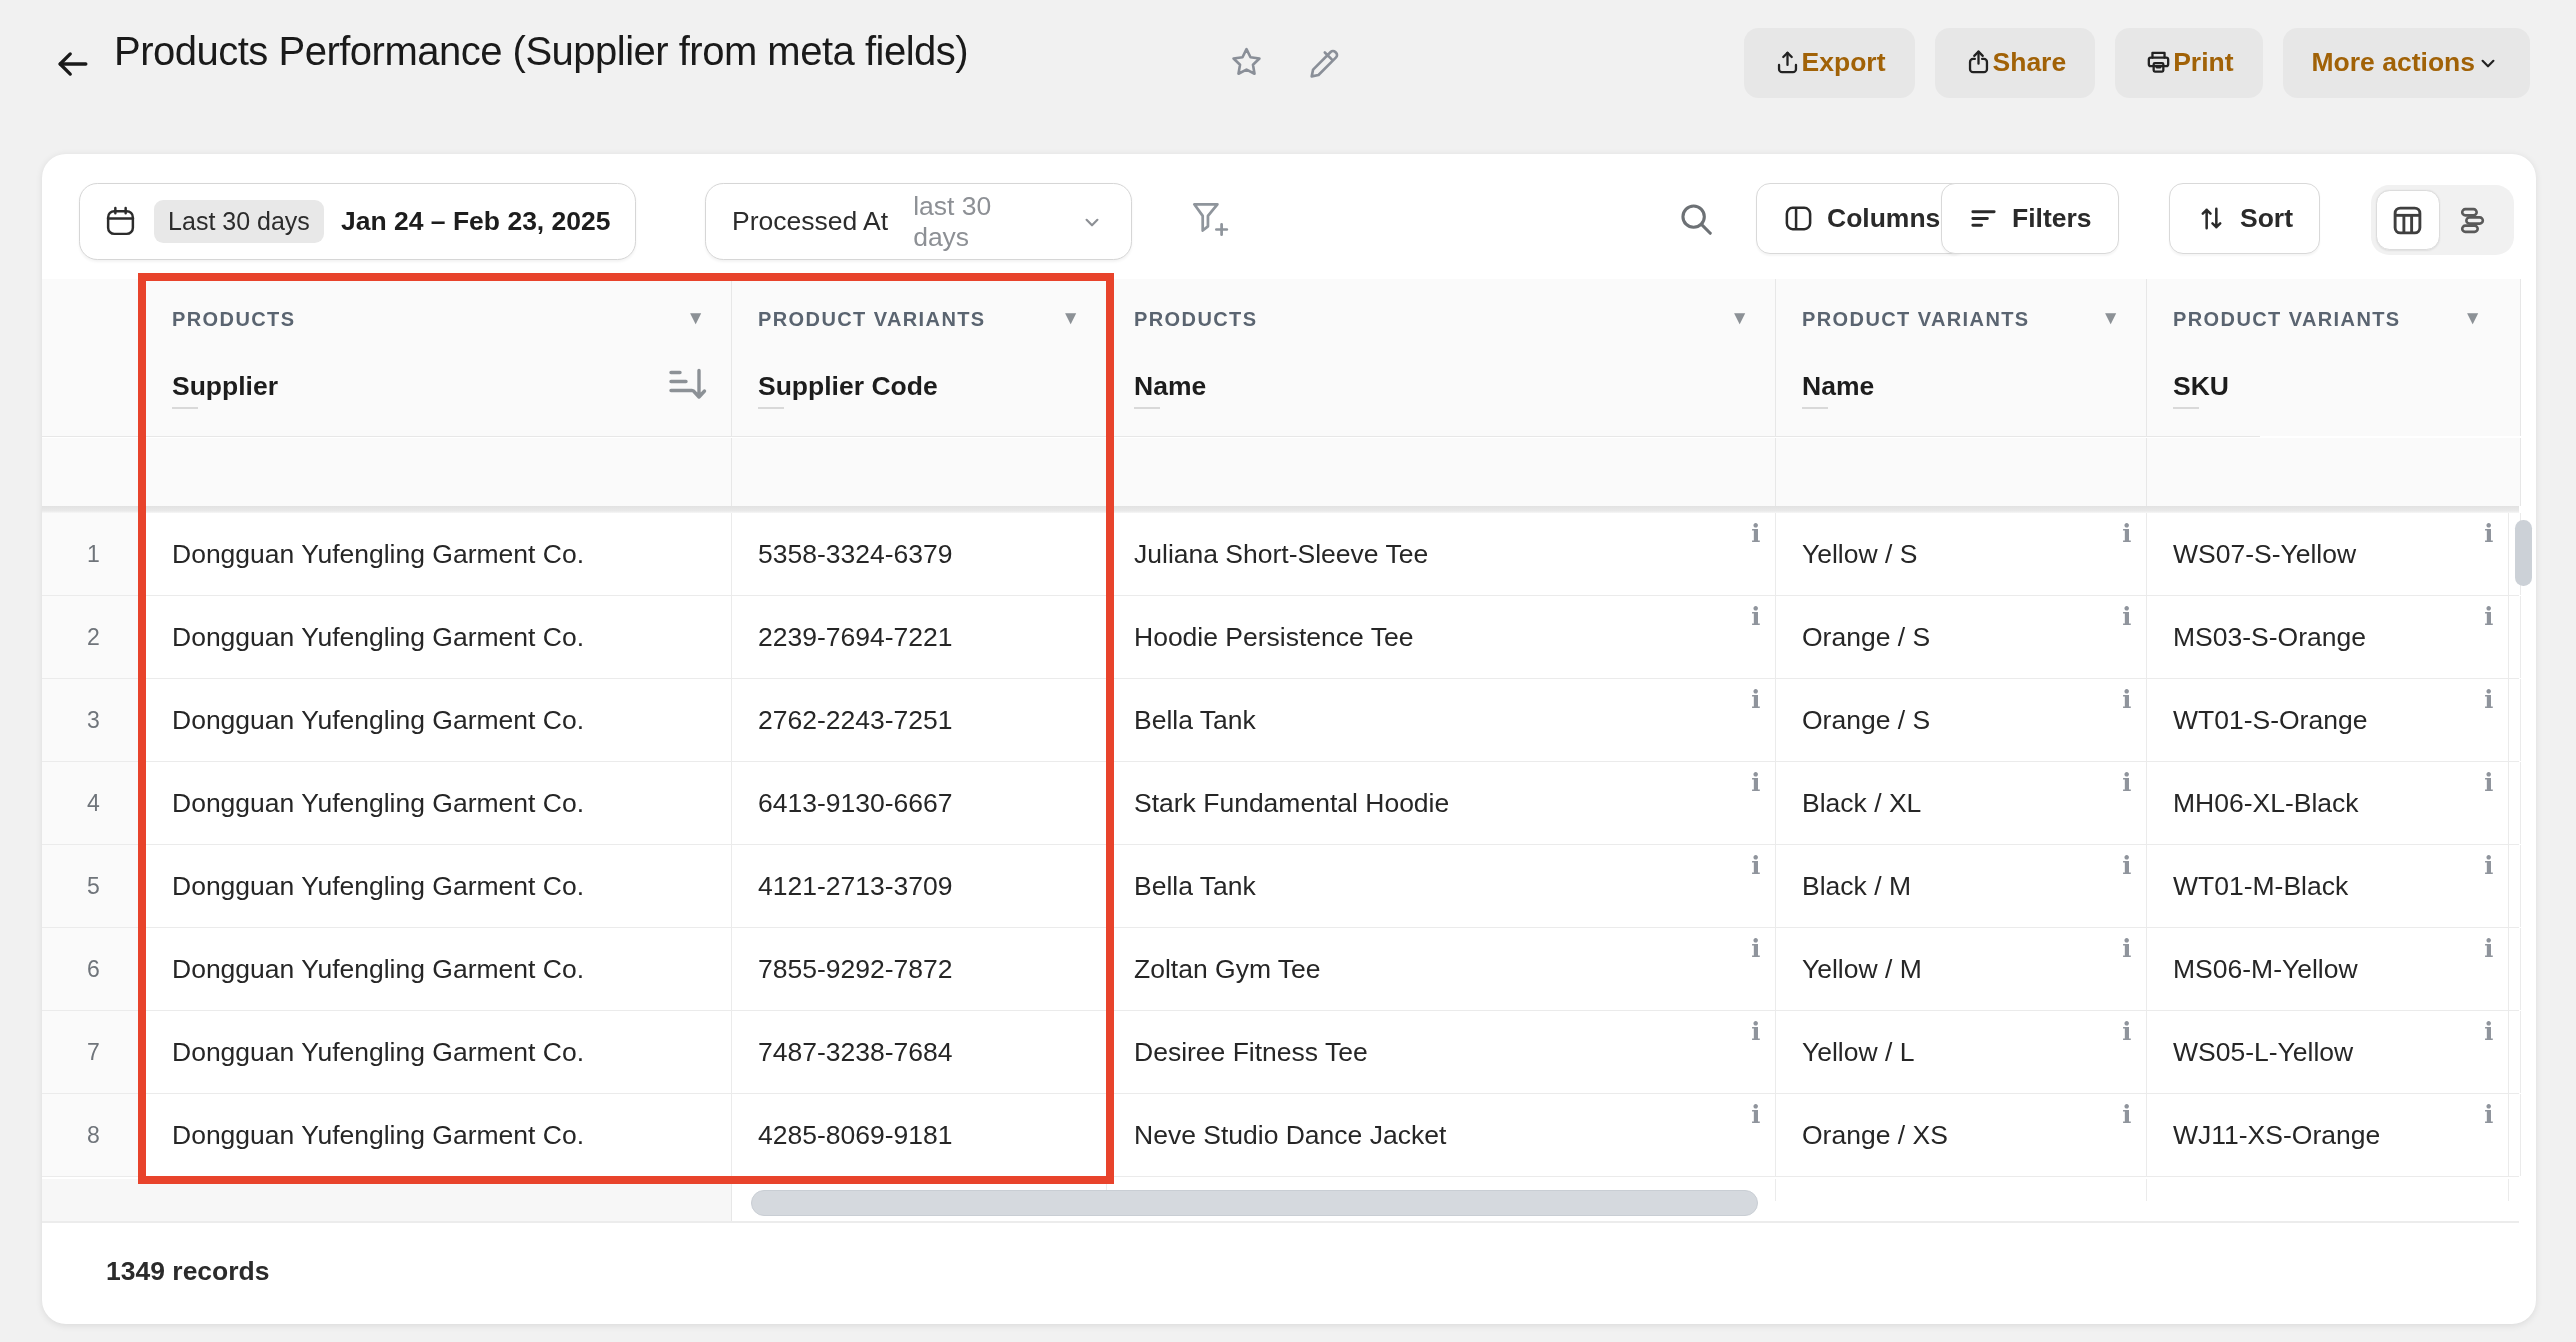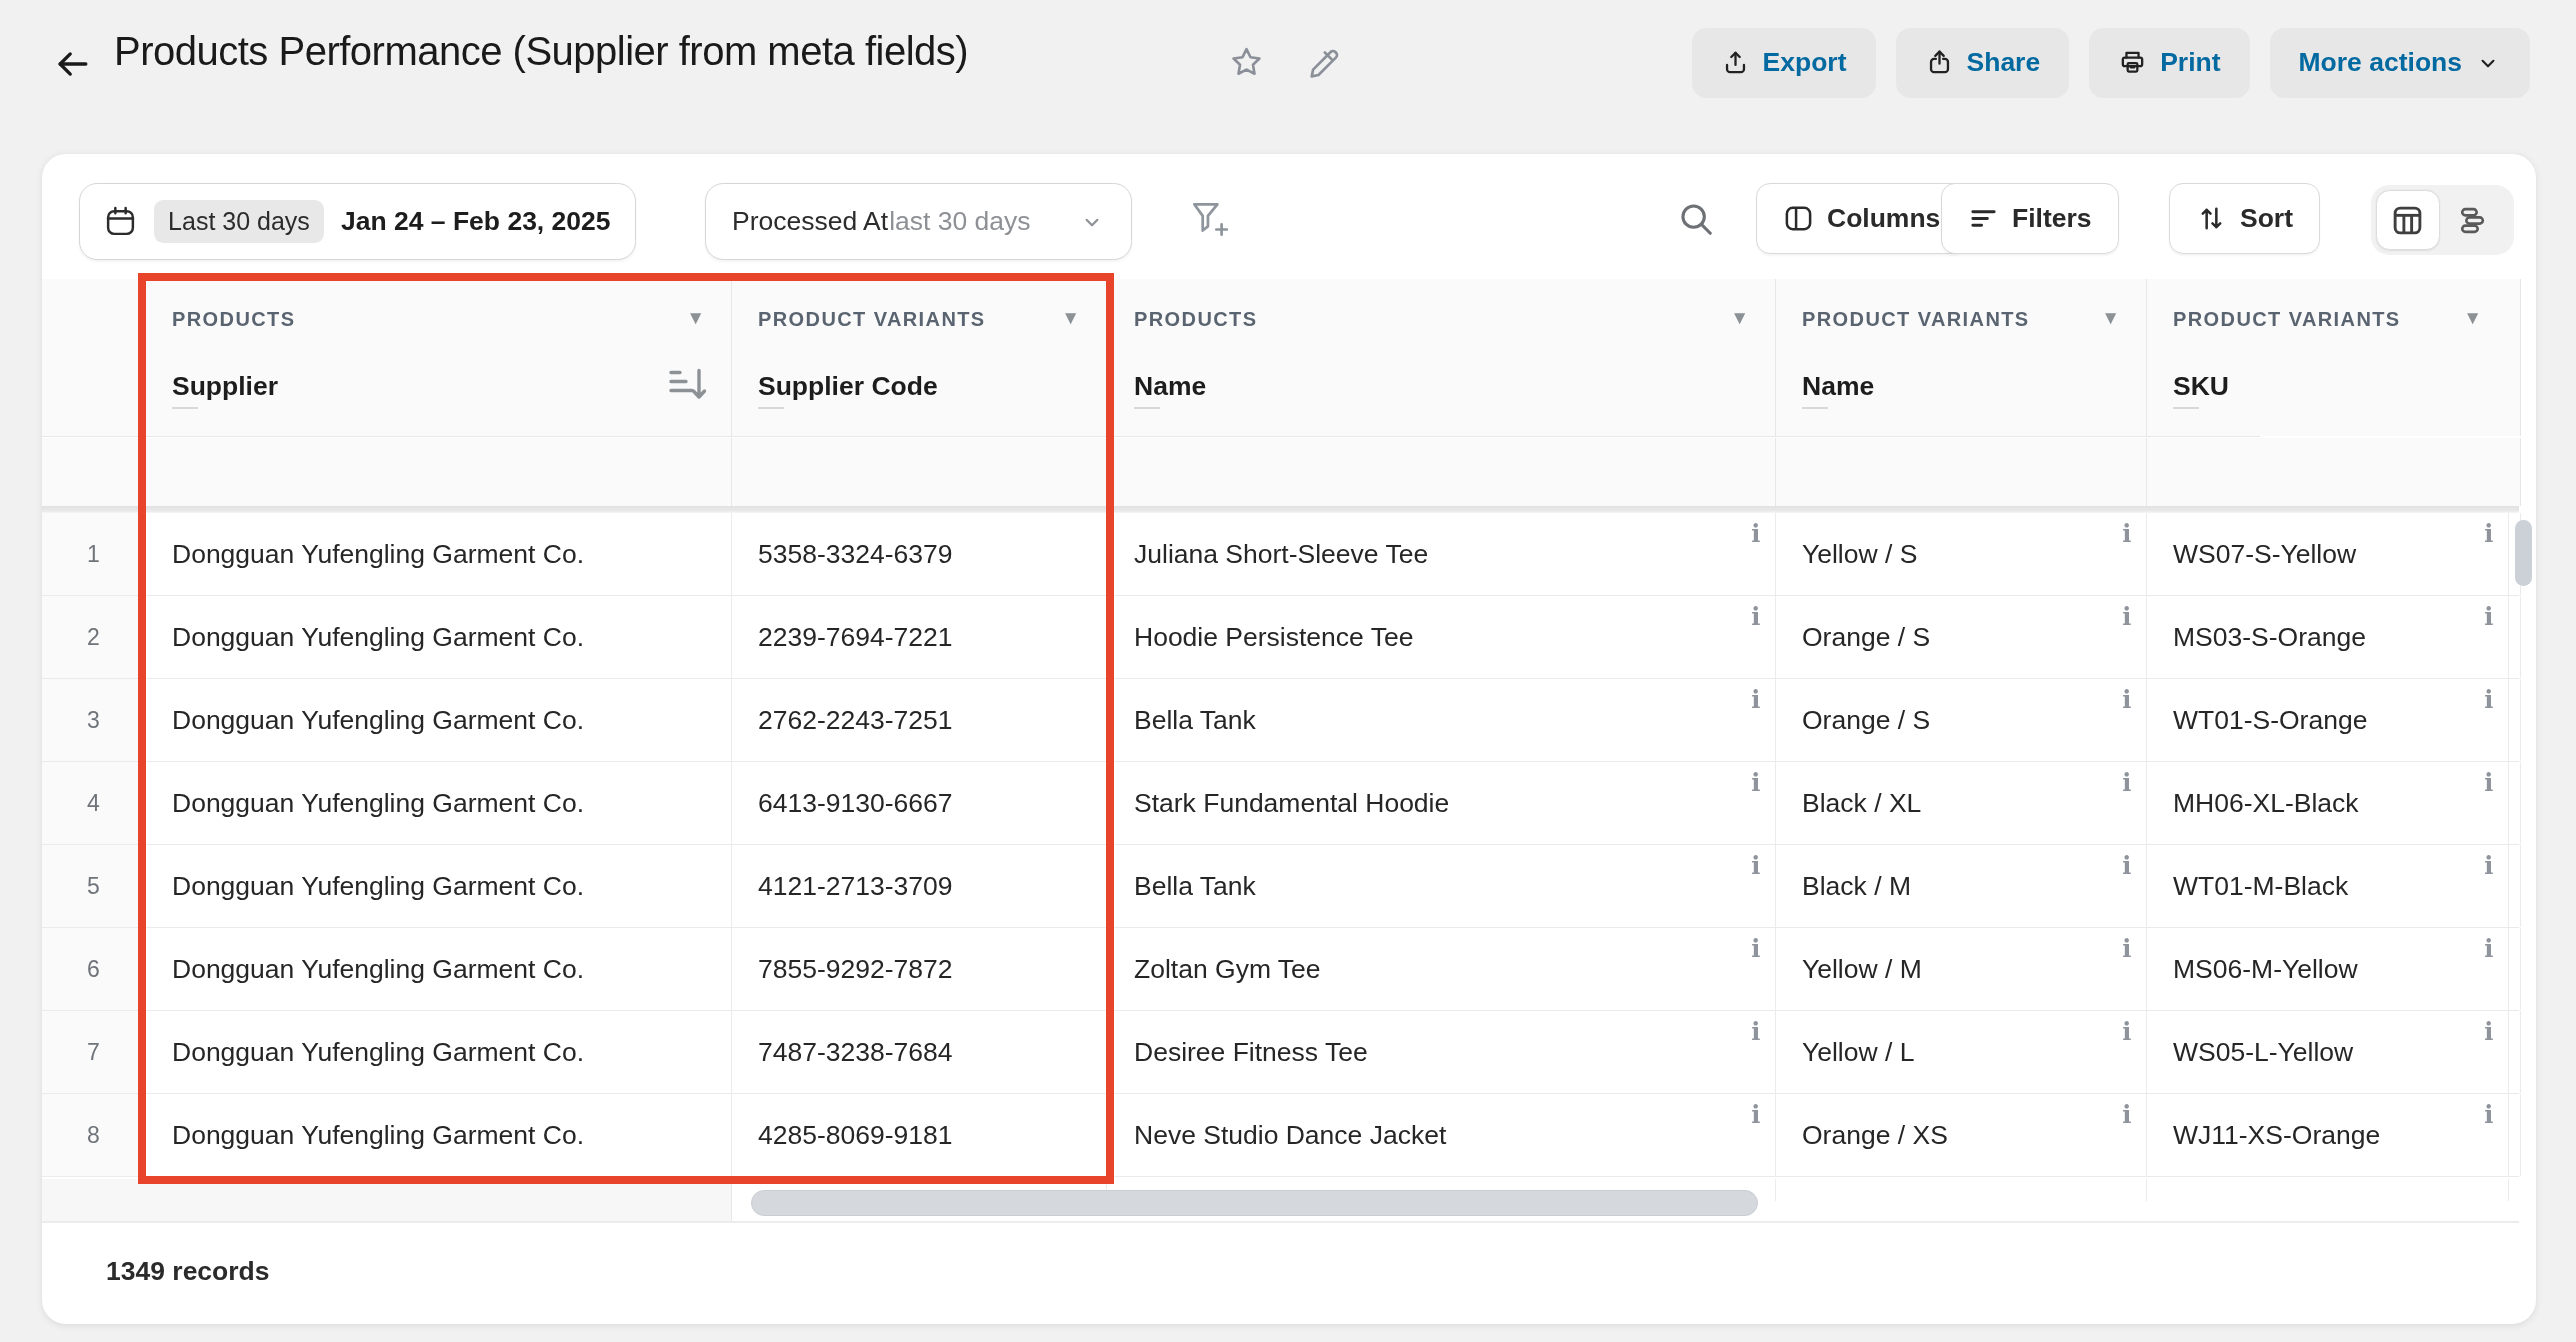--- a/index.html
+++ b/index.html
@@ -14,41 +14,41 @@
 
   
   .top-header { position:absolute; left:0; top:0; width:100%; height:137px; }
   .back-btn { position:absolute; left:51px; top:42px; width:44px; height:44px; cursor:pointer; }
   .page-title { position:absolute; left:114px; top:29px; font-size:40px; font-weight:400; color:#1a1a1a; letter-spacing:-0.5px; }
   .title-icon { position:absolute; top:44px; width:37px; height:37px; cursor:pointer; }
   .star-ic { left:1228px; }
   .pencil-ic { left:1304px; }
   .hdr-actions { position:absolute; right:46px; top:27.5px; display:flex; gap:20px; }
   .hdr-btn {
-    height:70px; display:flex; align-items:center; gap:13px; padding:0 29px;
-    background:#e7e7e7; border-radius:14.6px; font-size:26.5px; font-weight:600; color:#0369a1;
+    height:70px; display:flex; align-items:center; padding:0 29px;
+    background:#e7e7e7; border-radius:14.6px; font-size:26.5px; font-weight:600; color:#a16207;
     cursor:pointer; border:none;
   }
 
   
   .card {
     position:absolute; left:42px; top:154px; width:2494px; height:1170px;
     background:#fff; border-radius:24px; box-shadow:0 1.8px 7.3px rgba(0,0,0,.09);
   }
 
   
   .pill {
     position:absolute; top:29px; height:77px; display:flex; align-items:center;
     background:#fff; border:1.8px solid #d6d6d6; border-radius:18.3px;
     box-shadow:0 1.8px 2.7px rgba(0,0,0,.05); cursor:pointer;
   }
   .date-pill { left:37px; padding:0 24px; gap:16.5px; }
   .date-badge { background:#e8e8e8; border-radius:9.2px; padding:7.3px 14.6px; font-size:25px; color:#2c2c2c; }
   .date-range { font-size:26.5px; font-weight:700; color:#1d1d1d; }
-  .proc-pill { left:663px; width:427px; padding:0 26px; gap:1px; font-size:26.5px; }
+  .proc-pill { left:663px; width:427px; padding:0 26px; gap:25px; font-size:26.5px; }
   .proc-field { color:#2c2c2c; }
   .proc-value { color:#8d9095; flex:1; }
   .toolbar-ic { position:absolute; top:44px; cursor:pointer; }
   .filterplus-ic { left:1146px; }
   .search-ic { left:1635px; top:46px; }
   .tool-btn {
     position:absolute; top:29px; height:71px; display:flex; align-items:center; gap:13px;
     background:#fff; border:1.8px solid #d9d9d9; border-radius:14px; padding:0 26px;
     font-size:26.5px; font-weight:600; color:#2a2a2a; box-shadow:0 1.8px 1.8px rgba(0,0,0,.04); cursor:pointer;
   }

